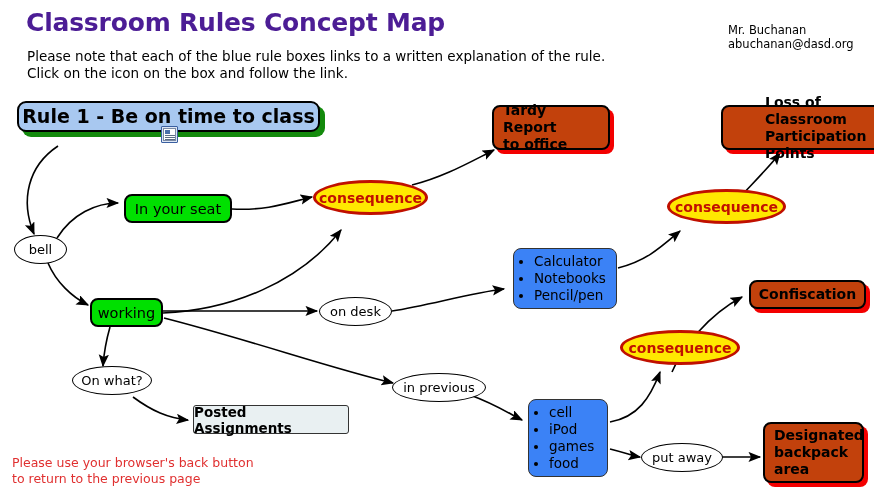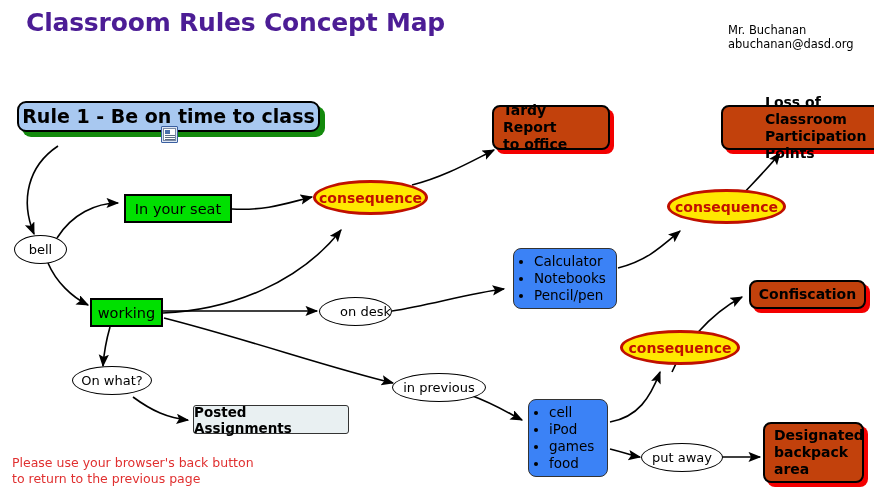--- a/index.html
+++ b/index.html
@@ -111,21 +111,21 @@
     position: absolute;
     left: 1px; top: 6px;
     width: 10px; height: 1px;
     background: #5d6d85;
     box-shadow: 0 2px 0 0 #5d6d85, 0 4px 0 0 #5d6d85;
   }
 
   
   .green-box {
     border: 2px solid #000000;
-    border-radius: 0;
+    border-radius: 8px;
     background: #00e000;
     justify-content: center;
     font-size: 14.5px;
     color: #000000;
   }
 
   
   .orange-box {
     border: 2px solid #000000;
     border-radius: 8px;
@@ -236,20 +236,24 @@
       <path d="M672,372 C682,348 708,315 742,297"></path>
 
       <path d="M610,449 C626,453 634,456 640,457"></path>
 
       <path d="M722,457 L760,457"></path>
     </g>
   </svg>
 
   <div id="page-title">Classroom Rules Concept Map</div>
 
+  <div id="page-note">
+    <div>Please note that each of the blue rule boxes links to a written explanation of the rule.</div>
+    <div>Click on the icon on the box and follow the link.</div>
+  </div>
 
   <div id="teacher-info">
     <div>Mr. Buchanan</div>
     <div>abuchanan@dasd.org</div>
   </div>
 
   <div id="footer-note">
     <div>Please use your browser's back button</div>
     <div>to return to the previous page</div>
   </div>
@@ -266,21 +270,21 @@
   </div>
 
   <div class="node green-box" style="left:90px; top:298px; width:73px; height:29px;">
     <span>working</span>
   </div>
 
   <div class="node oval-plain" style="left:14px; top:235px; width:53px; height:29px;">
     <span>bell</span>
   </div>
 
-  <div class="node oval-plain" style="left:319px; top:297px; width:73px; height:29px;justify-content:flex-end;">
+  <div class="node oval-plain" style="left:319px; top:297px; width:73px; height:29px;">
     <span>on desk</span>
   </div>
 
   <div class="node oval-plain" style="left:72px; top:366px; width:80px; height:29px;">
     <span>On what?</span>
   </div>
 
   <div class="node oval-plain" style="left:392px; top:373px; width:94px; height:29px;">
     <span>in previous</span>
   </div>

